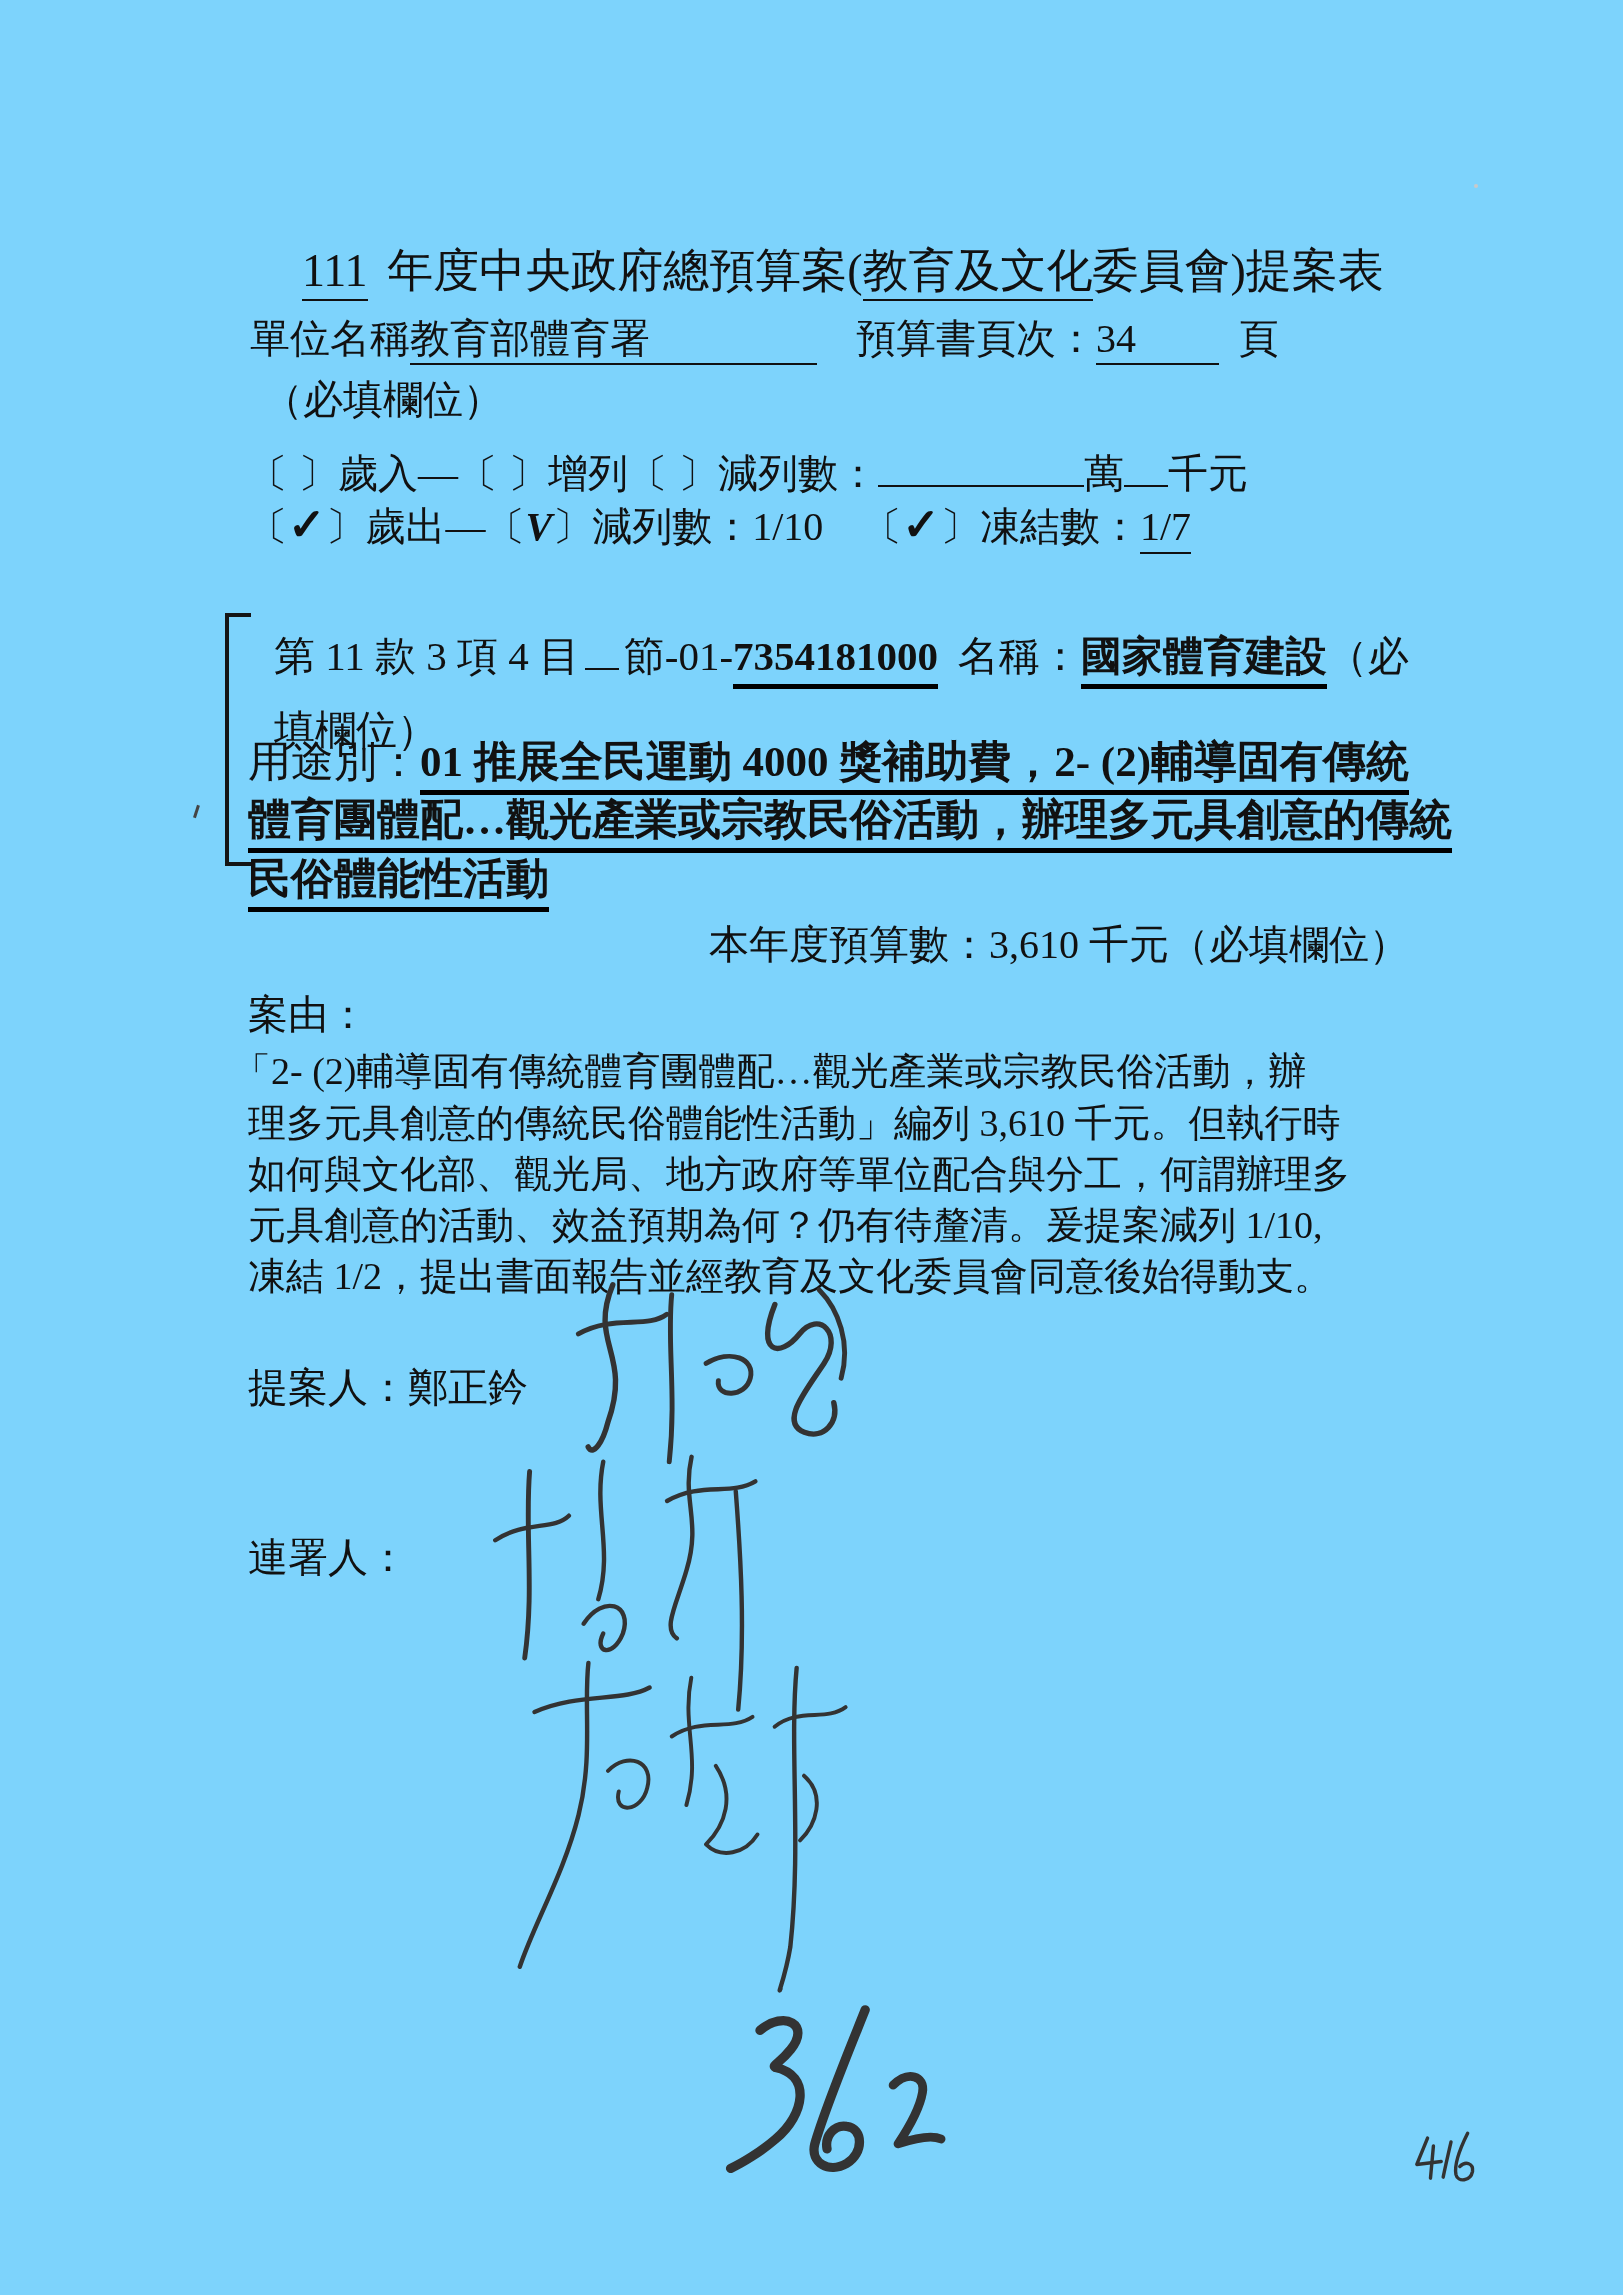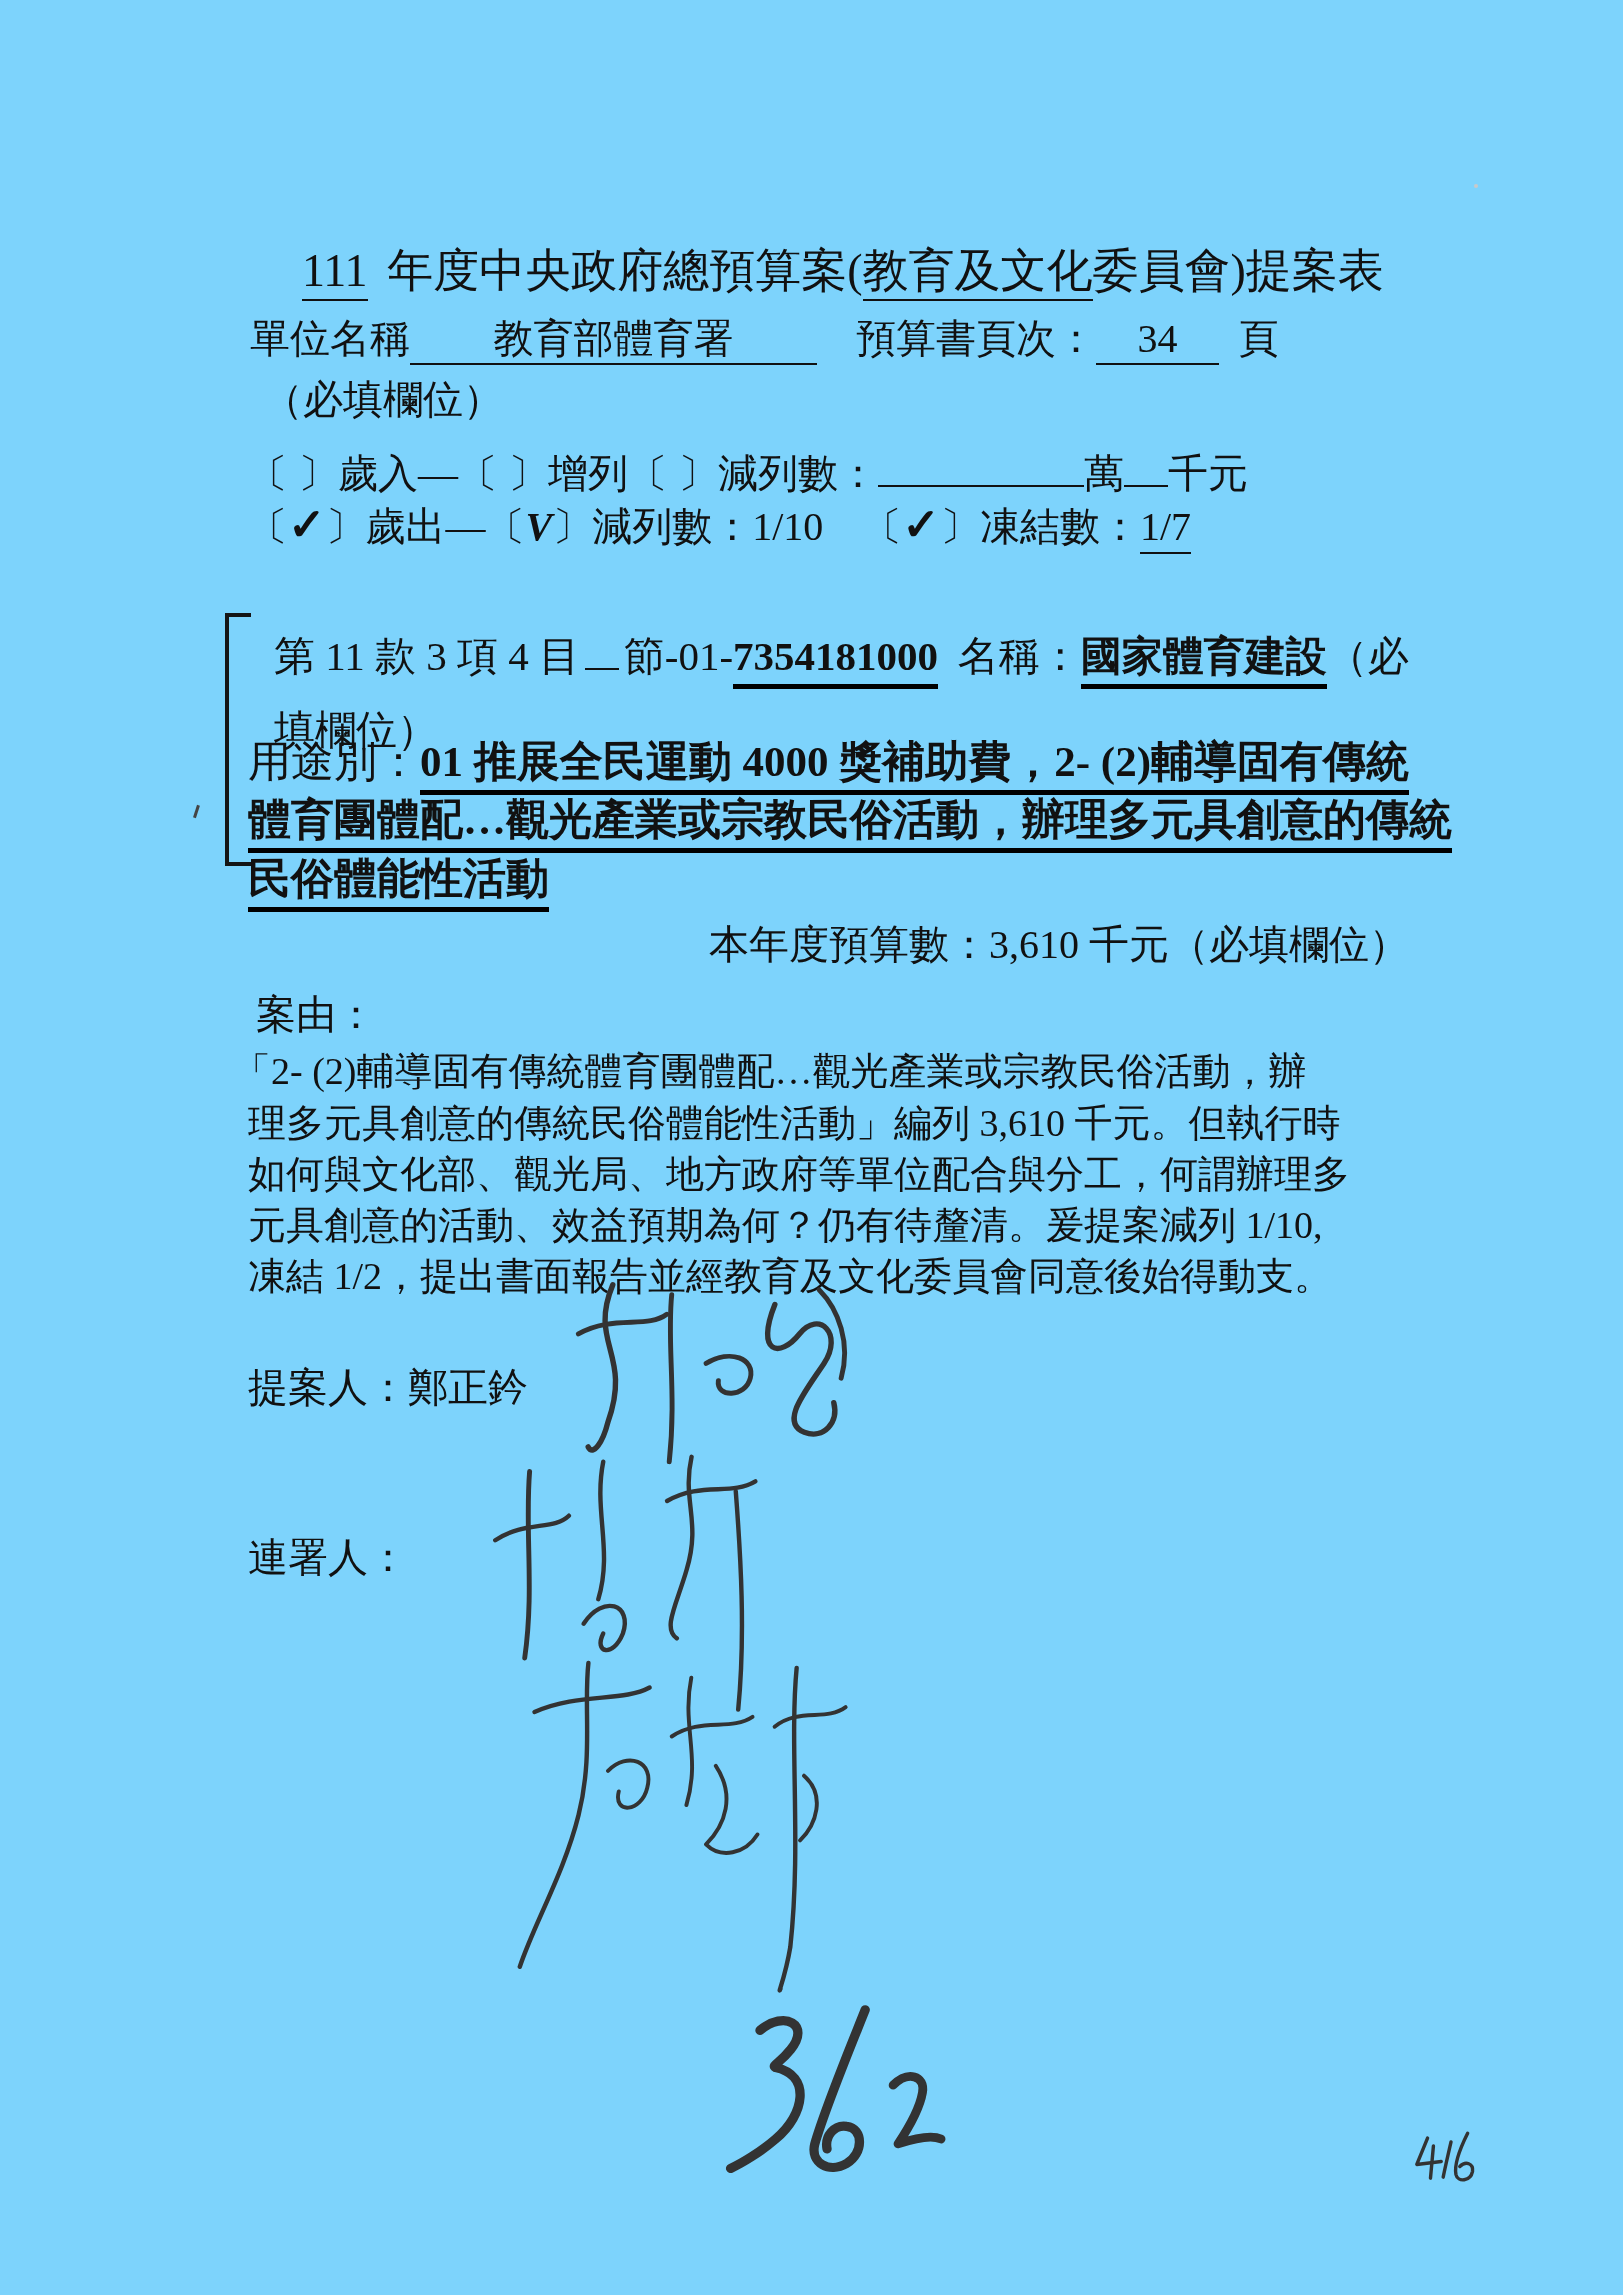--- a/index.html
+++ b/index.html
@@ -10,21 +10,21 @@
   .line{position:absolute;white-space:nowrap;line-height:1;}
   .fs-title{font-size:46px;}
   .fs-body{font-size:40px;}
   .fs-item{font-size:41px;}
   .fs-purpose{font-size:43px;}
   .fs-para{font-size:38px;}
   .b{font-weight:bold;}
   .ul-thin{border-bottom:2.5px solid #111;padding-bottom:2.9px;}
   .ul-thick{border-bottom:5.9px solid #000;padding-bottom:4.9px;}
   .blank{display:inline-block;border-bottom:2.5px solid #111;height:1em;vertical-align:baseline;}
-  .unit-fill{display:inline-block;text-align:center;border-bottom:2.9px solid #111;padding-bottom:3.9px;}
+  .unit-fill{display:inline-block;border-bottom:2.9px solid #111;padding-bottom:3.9px;}
   .gap80{margin-left:39px;}
   .gap40{margin-left:19.6px;}
   .check{font-weight:bold;font-size:1.12em;}
   .vmark{font-style:italic;font-weight:bold;}
   .big-bracket{
     position:absolute;left:225px;top:613px;width:21.6px;height:245px;
     border-left:4.4px solid #151515;border-top:4.4px solid #151515;border-bottom:4.4px solid #151515;
   }
   .sig{position:absolute;}
   .sig path{fill:none;stroke:#333;stroke-linecap:round;stroke-linejoin:round;}
@@ -66,21 +66,21 @@
   </div>
   <div class="line fs-purpose" style="left:248px;top:798px;">
     <span class="b ul-thick">體育團體配…觀光產業或宗教民俗活動，辦理多元具創意的傳統</span>
   </div>
   <div class="line fs-purpose" style="left:248px;top:857px;">
     <span class="b ul-thick">民俗體能性活動</span>
   </div>
 
   <div class="line fs-body" style="left:709px;top:925px;">本年度預算數：3,610 千元（必填欄位）</div>
 
-  <div class="line fs-body" style="left:248px;top:995px;margin-left:8px;">案由：</div>
+  <div class="line fs-body" style="left:248px;top:995px;">案由：</div>
   <div class="line fs-para" style="left:233px;top:1052px;">「2- (2)輔導固有傳統體育團體配…觀光產業或宗教民俗活動，辦</div>
   <div class="line fs-para" style="left:248px;top:1104px;">理多元具創意的傳統民俗體能性活動」編列 3,610 千元。但執行時</div>
   <div class="line fs-para" style="left:248px;top:1155px;">如何與文化部、觀光局、地方政府等單位配合與分工，何謂辦理多</div>
   <div class="line fs-para" style="left:248px;top:1206px;">元具創意的活動、效益預期為何？仍有待釐清。爰提案減列 1/10,</div>
   <div class="line fs-para" style="left:248px;top:1257px;">凍結 1/2，提出書面報告並經教育及文化委員會同意後始得動支。</div>
 
   <div class="line fs-body" style="left:248px;top:1368px;">
     <span>提案人：</span><span>鄭正鈐</span>
   </div>
 

